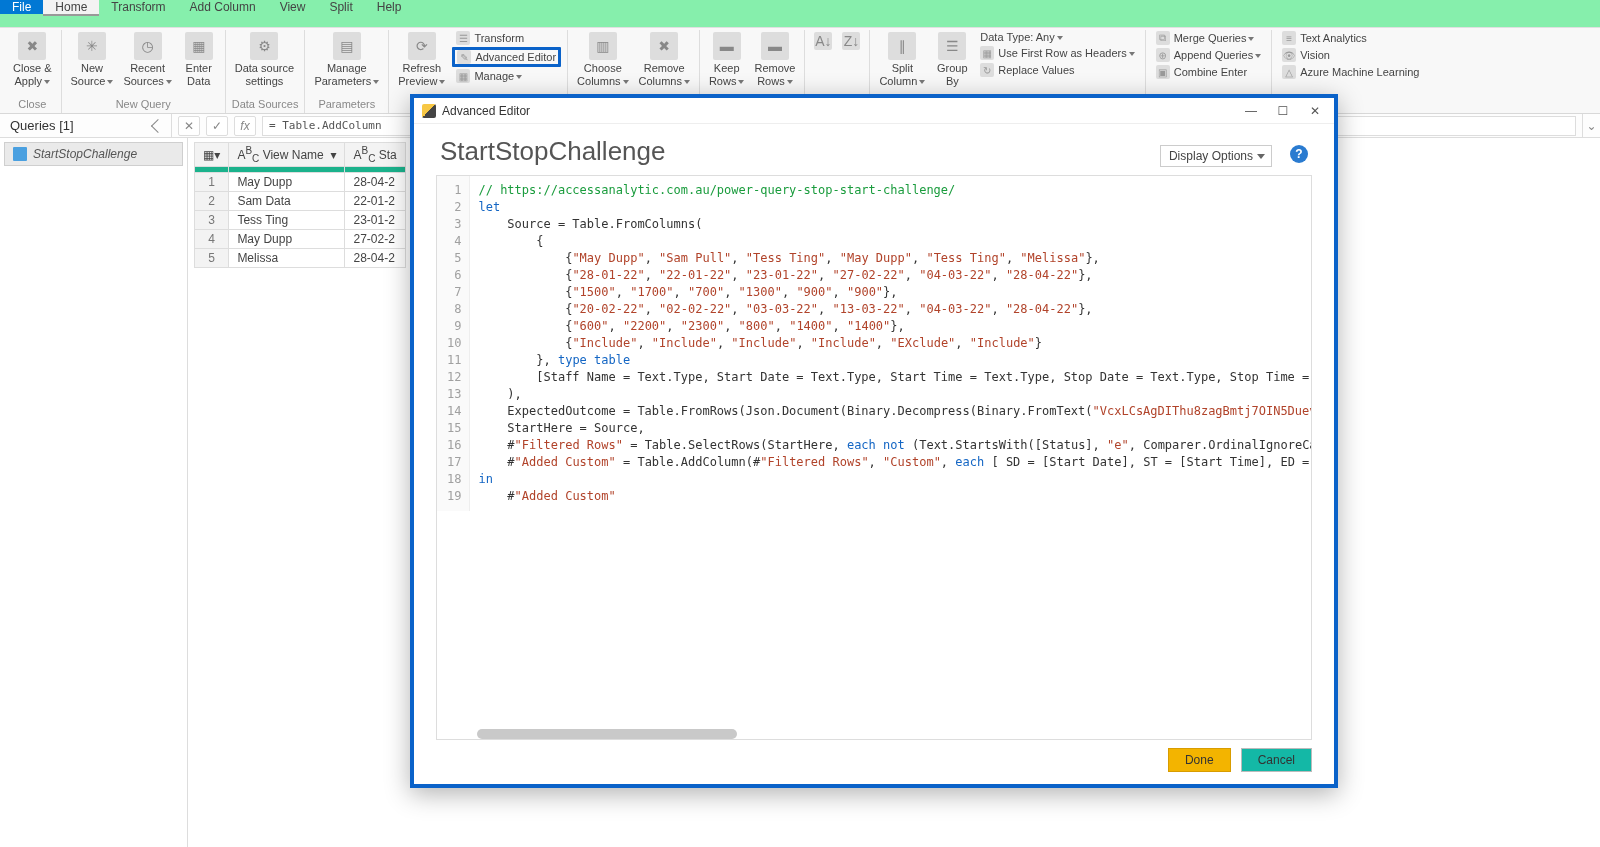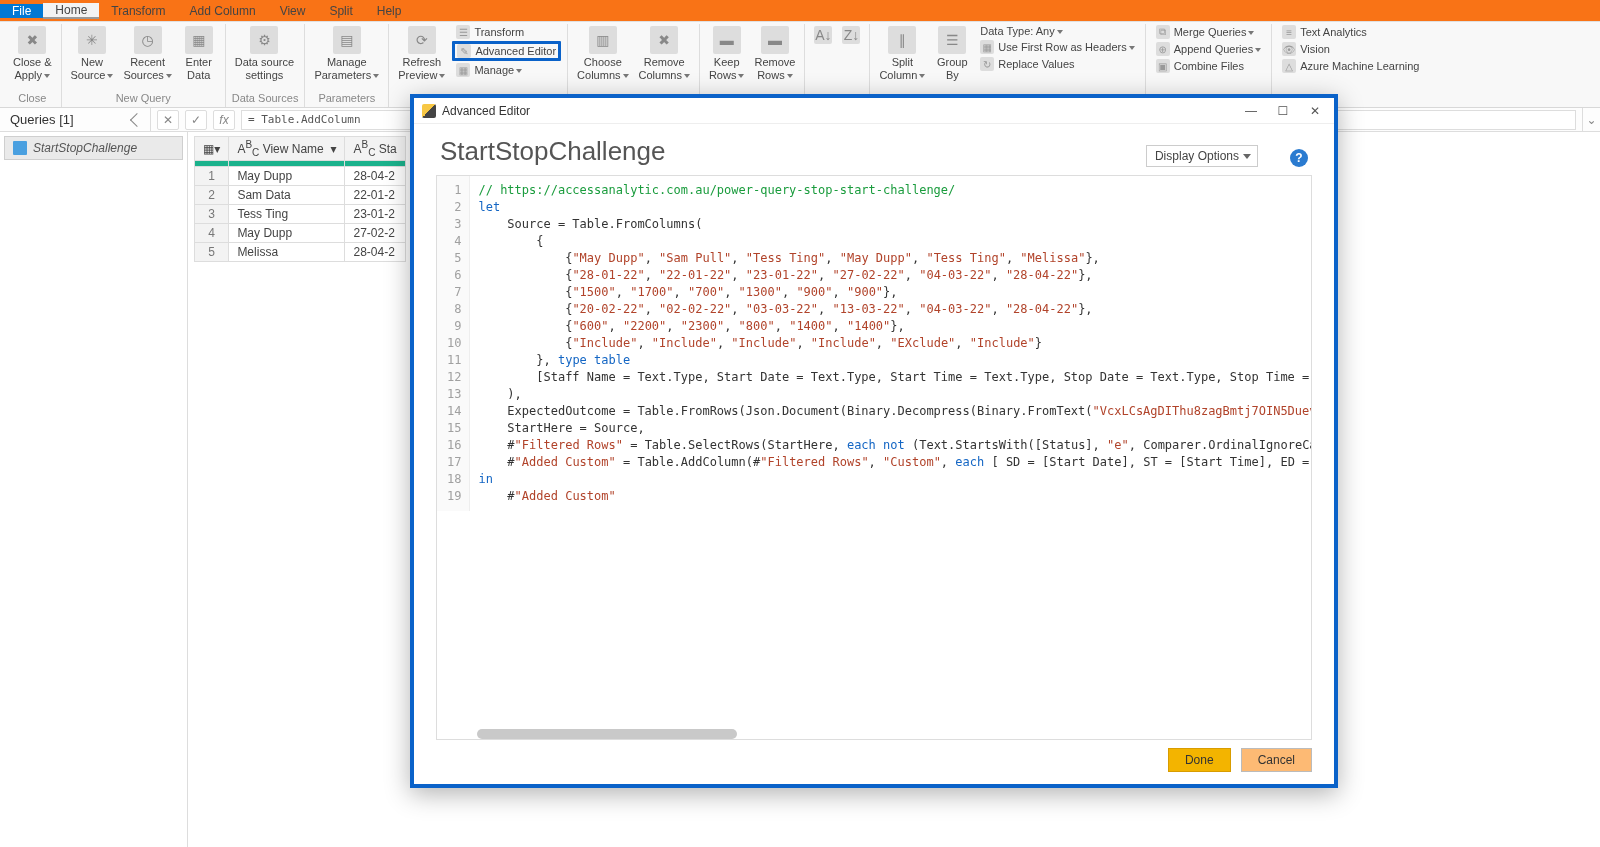--- a/index.html
+++ b/index.html
@@ -9,24 +9,24 @@
     background: #f3f3f3;
     width: 1600px;
     height: 847px;
     overflow: hidden;
     position: relative;
     color: #333;
   }
 
   
   .menu-bar {
-    background: #f97316;
-    height: 22px;
+    background: #86efac;
+    height: 28px;
     display: flex;
-    align-items: center;
+    align-items: flex-start;
     border-bottom: 1px solid #e0e0e0;
   }
   .menu-item {
     padding: 0 12px;
     display: flex;
     align-items: center;
     font-size: 12px;
     color: #444;
     cursor: pointer;
   }
@@ -102,21 +102,21 @@
 
   
   .formula-row {
     height: 24px;
     display:flex;
     align-items:stretch;
     border-bottom:1px solid #ddd;
     background:#fdfdfd;
   }
   .queries-header {
-    width: 151px;
+    width: 172px;
     display:flex;align-items:center;justify-content:space-between;
     padding:0 8px 0 10px;
     font-size:13px;color:#333;
     border-right:1px solid #ddd;
   }
   .chevron-left {
     width:10px;height:10px;border-left:1.5px solid #888;border-bottom:1.5px solid #888;transform:rotate(45deg);
   }
   .formula-bar {
     flex:1;display:flex;align-items:center;gap:6px;padding:0 6px;
@@ -178,21 +178,21 @@
   .wincap { width:22px;height:18px;display:flex;align-items:center;justify-content:center;color:#555;font-size:12px;cursor:pointer; }
   .pq-logo { width:14px;height:14px;background:linear-gradient(135deg,#f7c744 50%,#444 50%);border-radius:2px; }
 
   .modal-header {
     display:flex;align-items:flex-end;justify-content:space-between;
     padding:12px 26px 8px 26px;
   }
   .modal-header h1 {
     font-size:26px;font-weight:300;color:#555;
   }
-  .modal-header .right { display:flex;align-items:flex-end;gap:32px; }
+  .modal-header .right { display:flex;align-items:flex-start;gap:18px; }
   .disp-opts {
     border:1px solid #ccc;padding:3px 18px 3px 8px;font-size:12px;color:#444;position:relative;cursor:pointer;
   }
   .disp-opts::after {
     content:"";position:absolute;right:6px;top:8px;border-left:4px solid transparent;border-right:4px solid transparent;border-top:5px solid #666;
   }
   .help-badge {
     width:18px;height:18px;border-radius:50%;background:#2a7bd0;color:#fff;display:flex;align-items:center;justify-content:center;font-size:12px;font-weight:700;cursor:pointer;
   }
 
@@ -226,21 +226,21 @@
     width:14px;height:14px;border:1.5px solid #2ea043;border-radius:2px;position:relative;
   }
   .status-line .chk::after{
     content:"";position:absolute;left:3px;top:0;width:4px;height:8px;border-right:1.5px solid #2ea043;border-bottom:1.5px solid #2ea043;transform:rotate(45deg);
   }
 
   .modal-footer {
     display:flex;justify-content:flex-end;gap:10px;padding:8px 22px 12px 22px;
   }
   .btn {
-    border:1px solid #bbb;background:#fdba74;padding:4px 16px;font-size:12px;color:#333;cursor:pointer;
+    border:1px solid #bbb;background:#14b8a6;padding:4px 16px;font-size:12px;color:#333;cursor:pointer;
   }
   .btn.primary { background:#f3b400;border-color:#d89c00;color:#333; }
 
   .fb-collapse {
     width:18px;display:flex;align-items:center;justify-content:center;border-left:1px solid #ddd;color:#888;
   }
   .small-drop::after{
     content:"";display:inline-block;margin-left:2px;border-left:3px solid transparent;border-right:3px solid transparent;border-top:4px solid #777;vertical-align:middle;
   }
 </style>
@@ -417,21 +417,21 @@
         <div class="ribbon-small">
             <span class="sm-icon">⧉</span>
             <span class="small-drop">Merge Queries</span>
           </div>
         <div class="ribbon-small">
             <span class="sm-icon">⊕</span>
             <span class="small-drop">Append Queries</span>
           </div>
         <div class="ribbon-small">
             <span class="sm-icon">▣</span>
-            <span>Combine Files</span>
+            <span>Combine Enter</span>
           </div>
       </div>
     </div>
     <div class="ribbon-group-label">&nbsp;</div>
   </div>
 
   <div class="ribbon-group" style="border-right:none">
     <div class="ribbon-group-body">
       <div class="ribbon-stack">
         <div class="ribbon-small">

